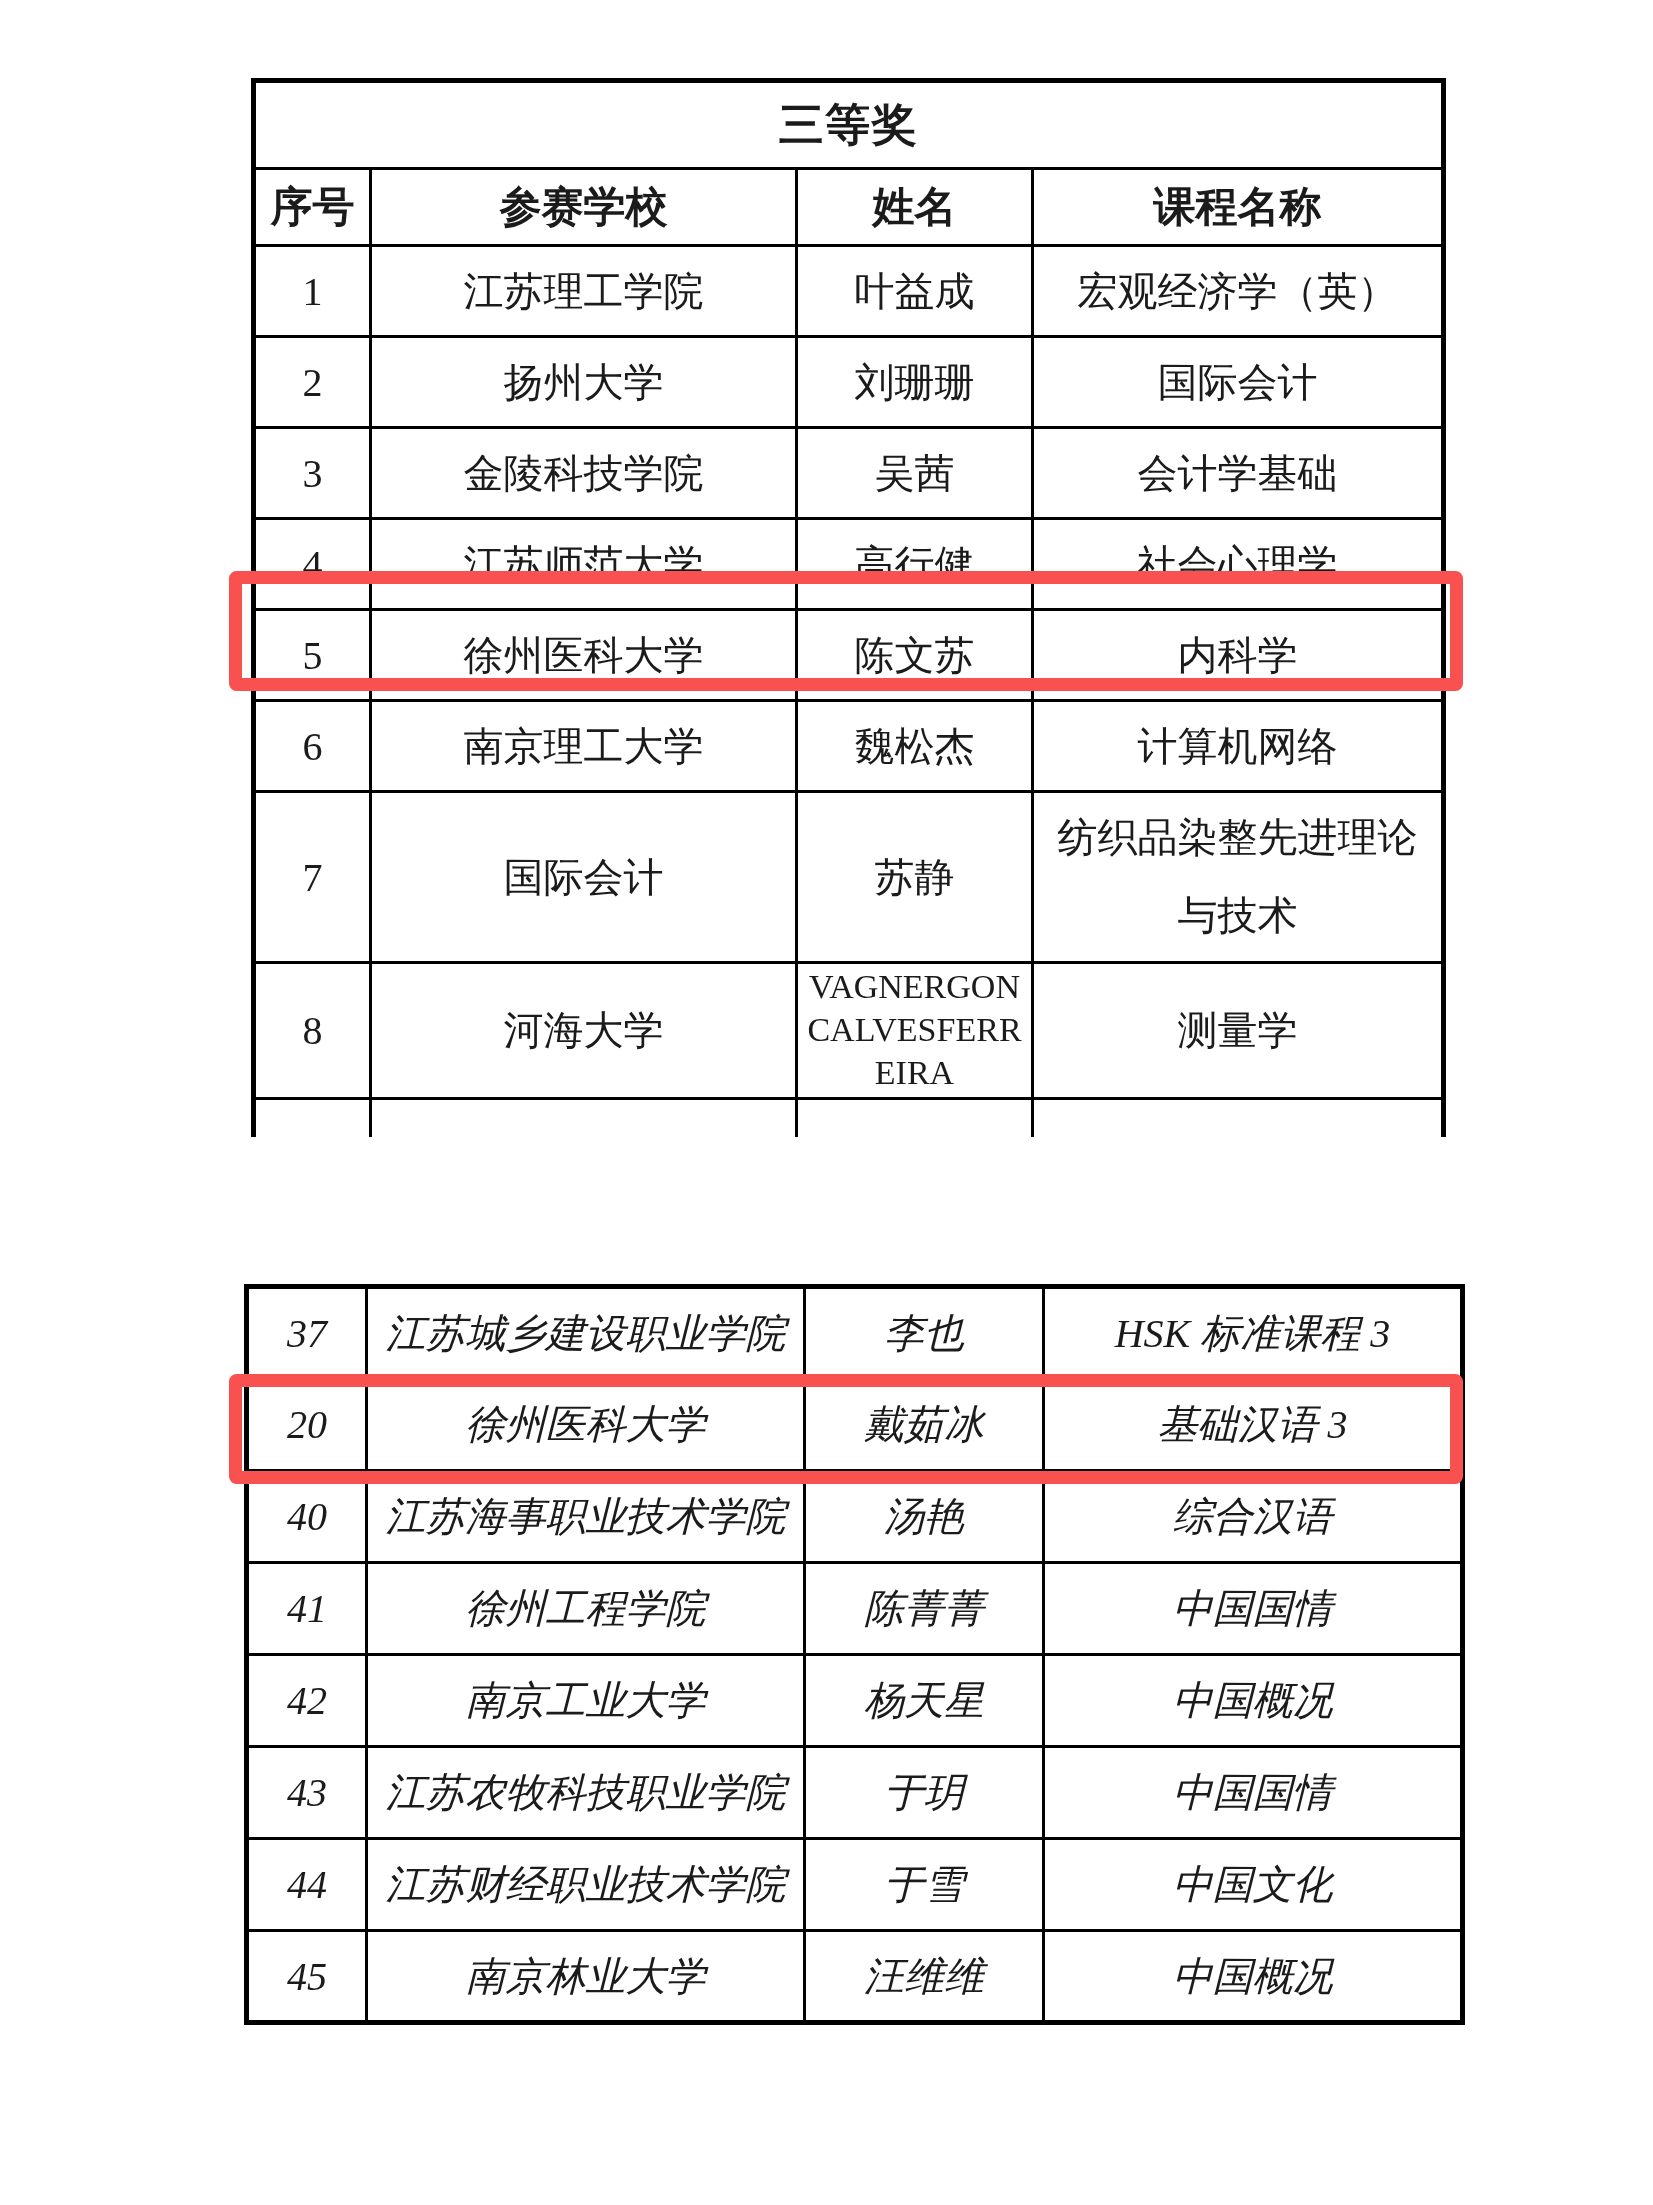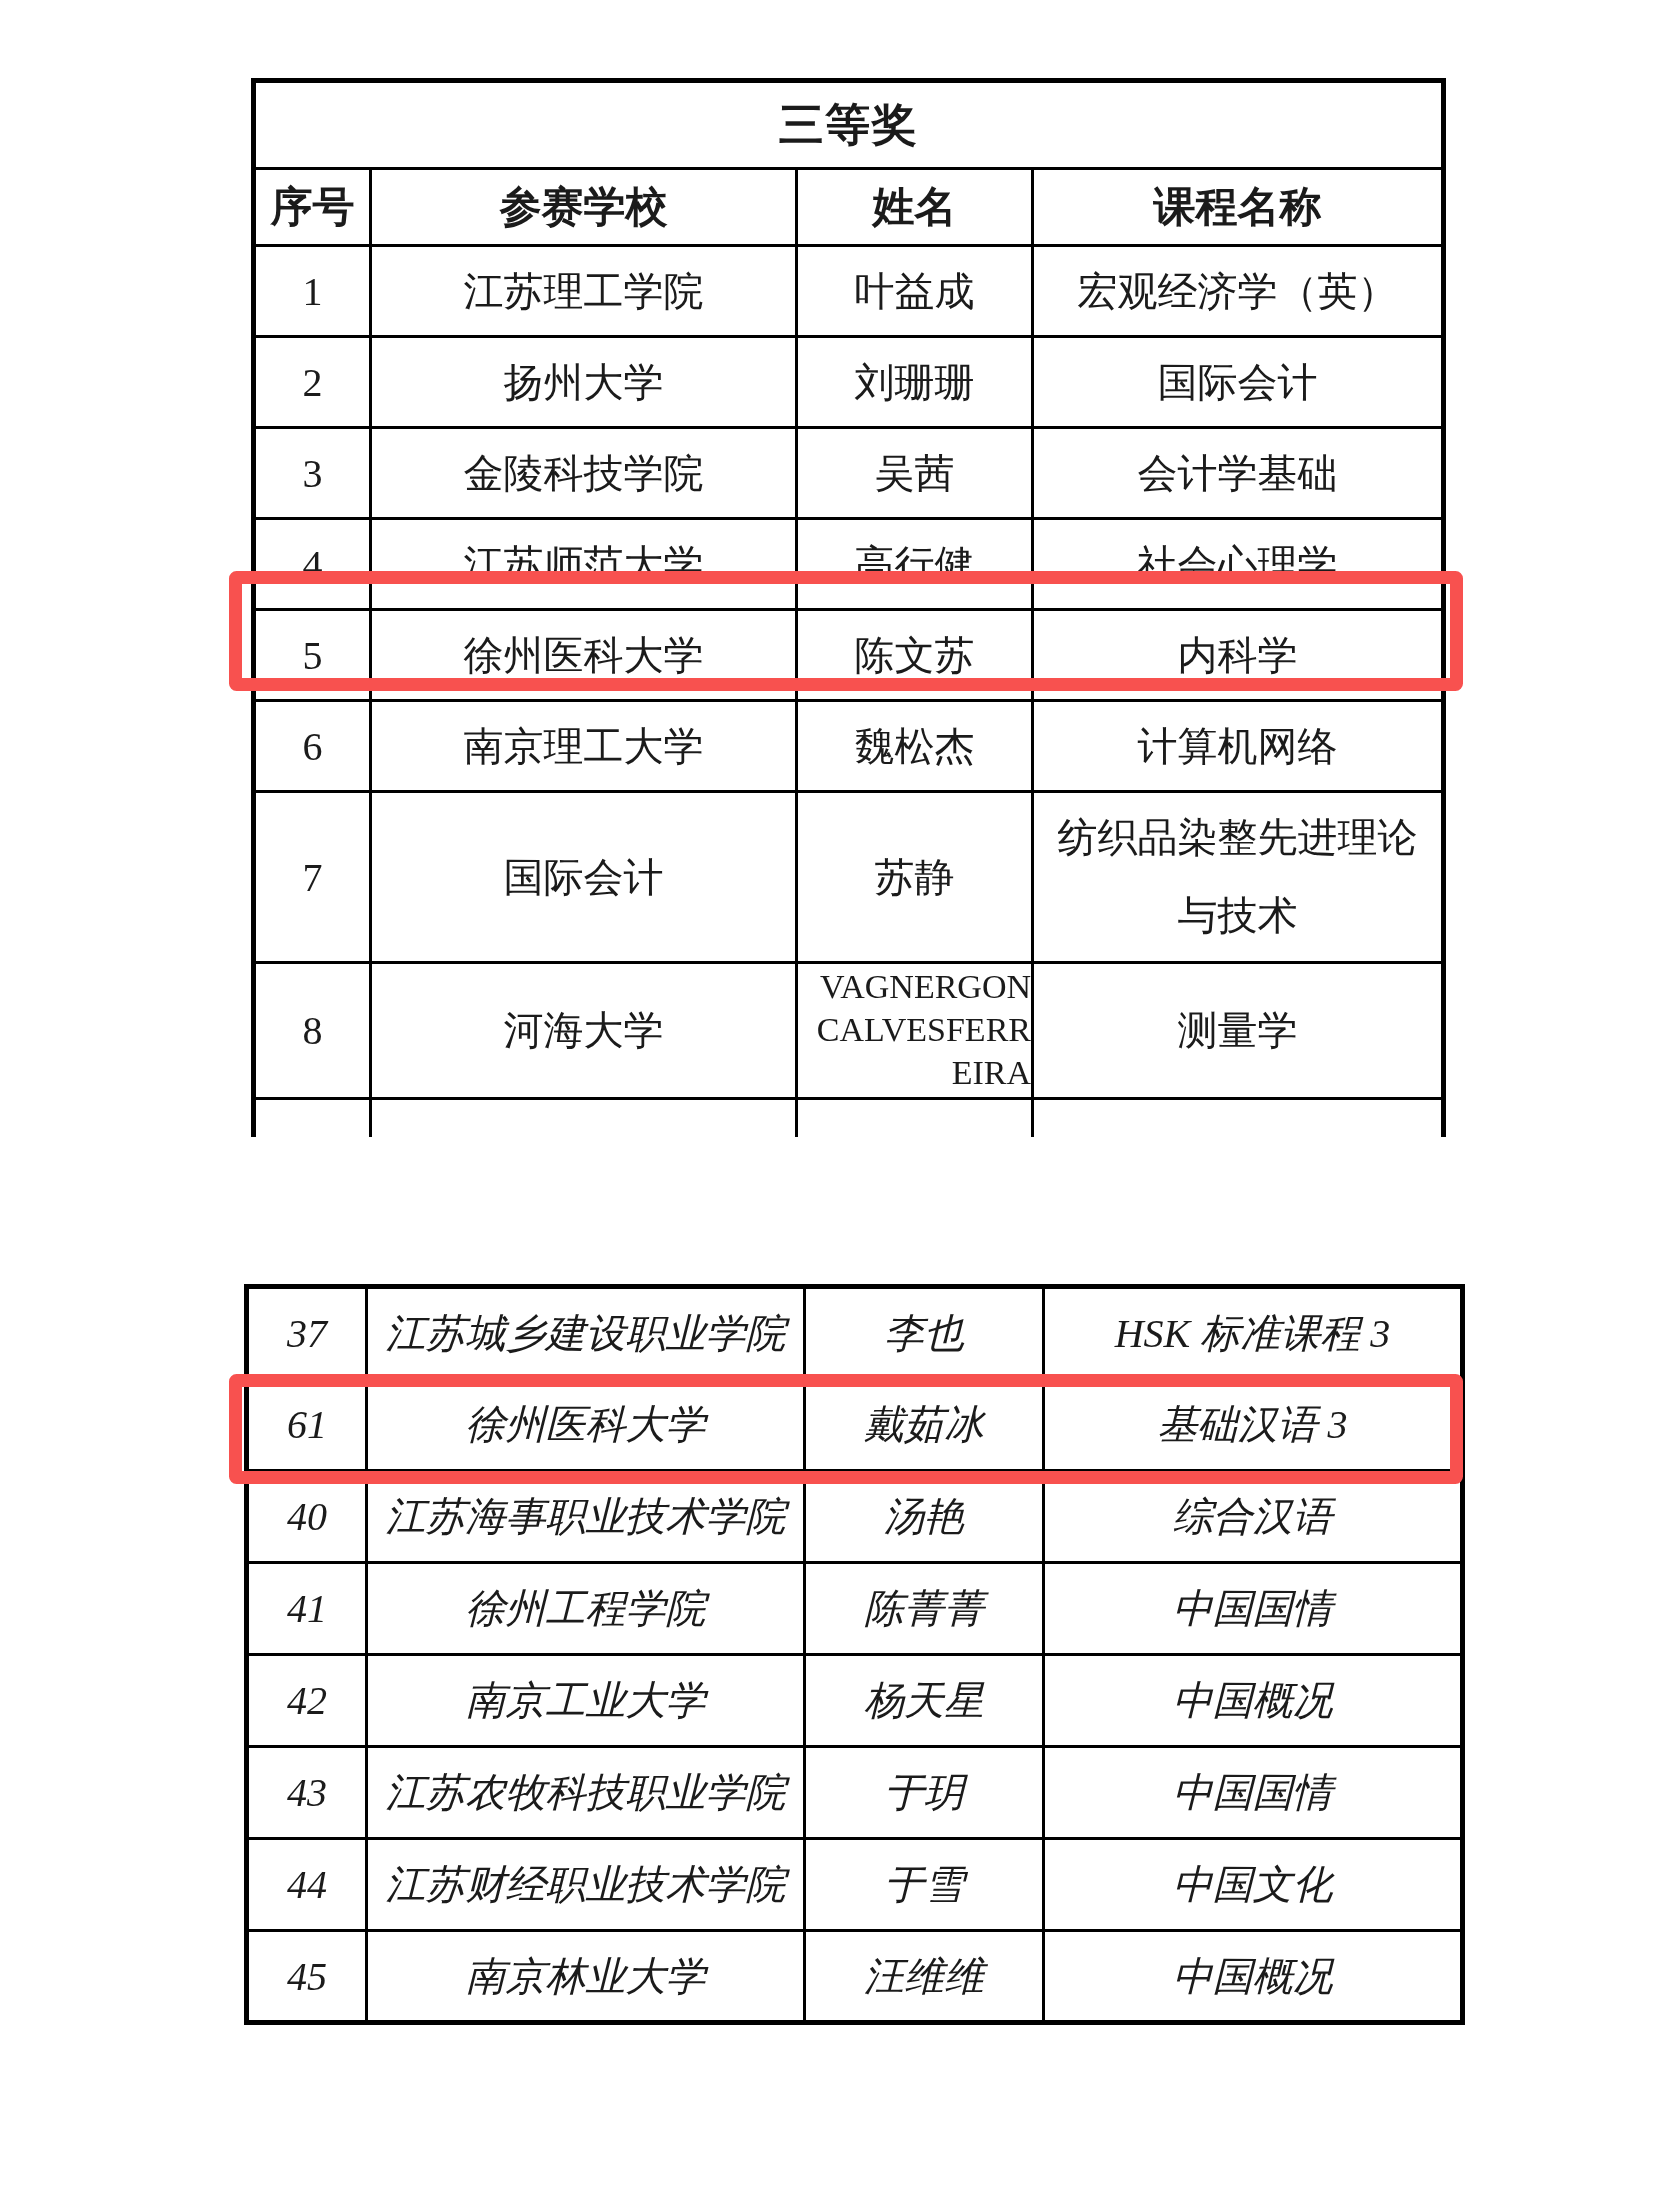--- a/index.html
+++ b/index.html
@@ -33,21 +33,21 @@
   tr{height:91px;}
   .t2 tr{height:92px;font-style:italic;}
   tr.title-row{height:88px;}
   tr.title-row td{font-size:45px;font-weight:bold;letter-spacing:1.5px;}
   tr.header-row{height:77px;}
   tr.header-row th{font-size:42px;font-weight:bold;}
   tr.lines2{height:171px;}
   tr.lines3{height:136px;}
   tr.phantom{height:67px;}
   td.multiline{white-space:pre-line;line-height:1.95;}
-  td.name-multi{font-size:34px;line-height:1.26;white-space:pre-line;text-align:right;}
+  td.name-multi{font-size:34px;line-height:1.26;white-space:pre-line;}
   .hl{
     position:absolute;
     box-sizing:border-box;
     border:13.5px solid #f8514f;
     border-radius:7.5px;
     left:229px;width:1234px;
     pointer-events:none;
   }
   .hl1{top:571px;height:120px;}
   .hl2{top:1374px;height:110px;}
@@ -147,21 +147,21 @@
           <col style="width:419px">
       </colgroup>
       <tbody id="t2body">
           <tr>
             <td>37</td>
             <td>江苏城乡建设职业学院</td>
             <td>李也</td>
             <td>HSK 标准课程 3</td>
           </tr>
           <tr>
-            <td>61</td>
+            <td>20</td>
             <td>徐州医科大学</td>
             <td>戴茹冰</td>
             <td>基础汉语 3</td>
           </tr>
           <tr>
             <td>40</td>
             <td>江苏海事职业技术学院</td>
             <td>汤艳</td>
             <td>综合汉语</td>
           </tr>

